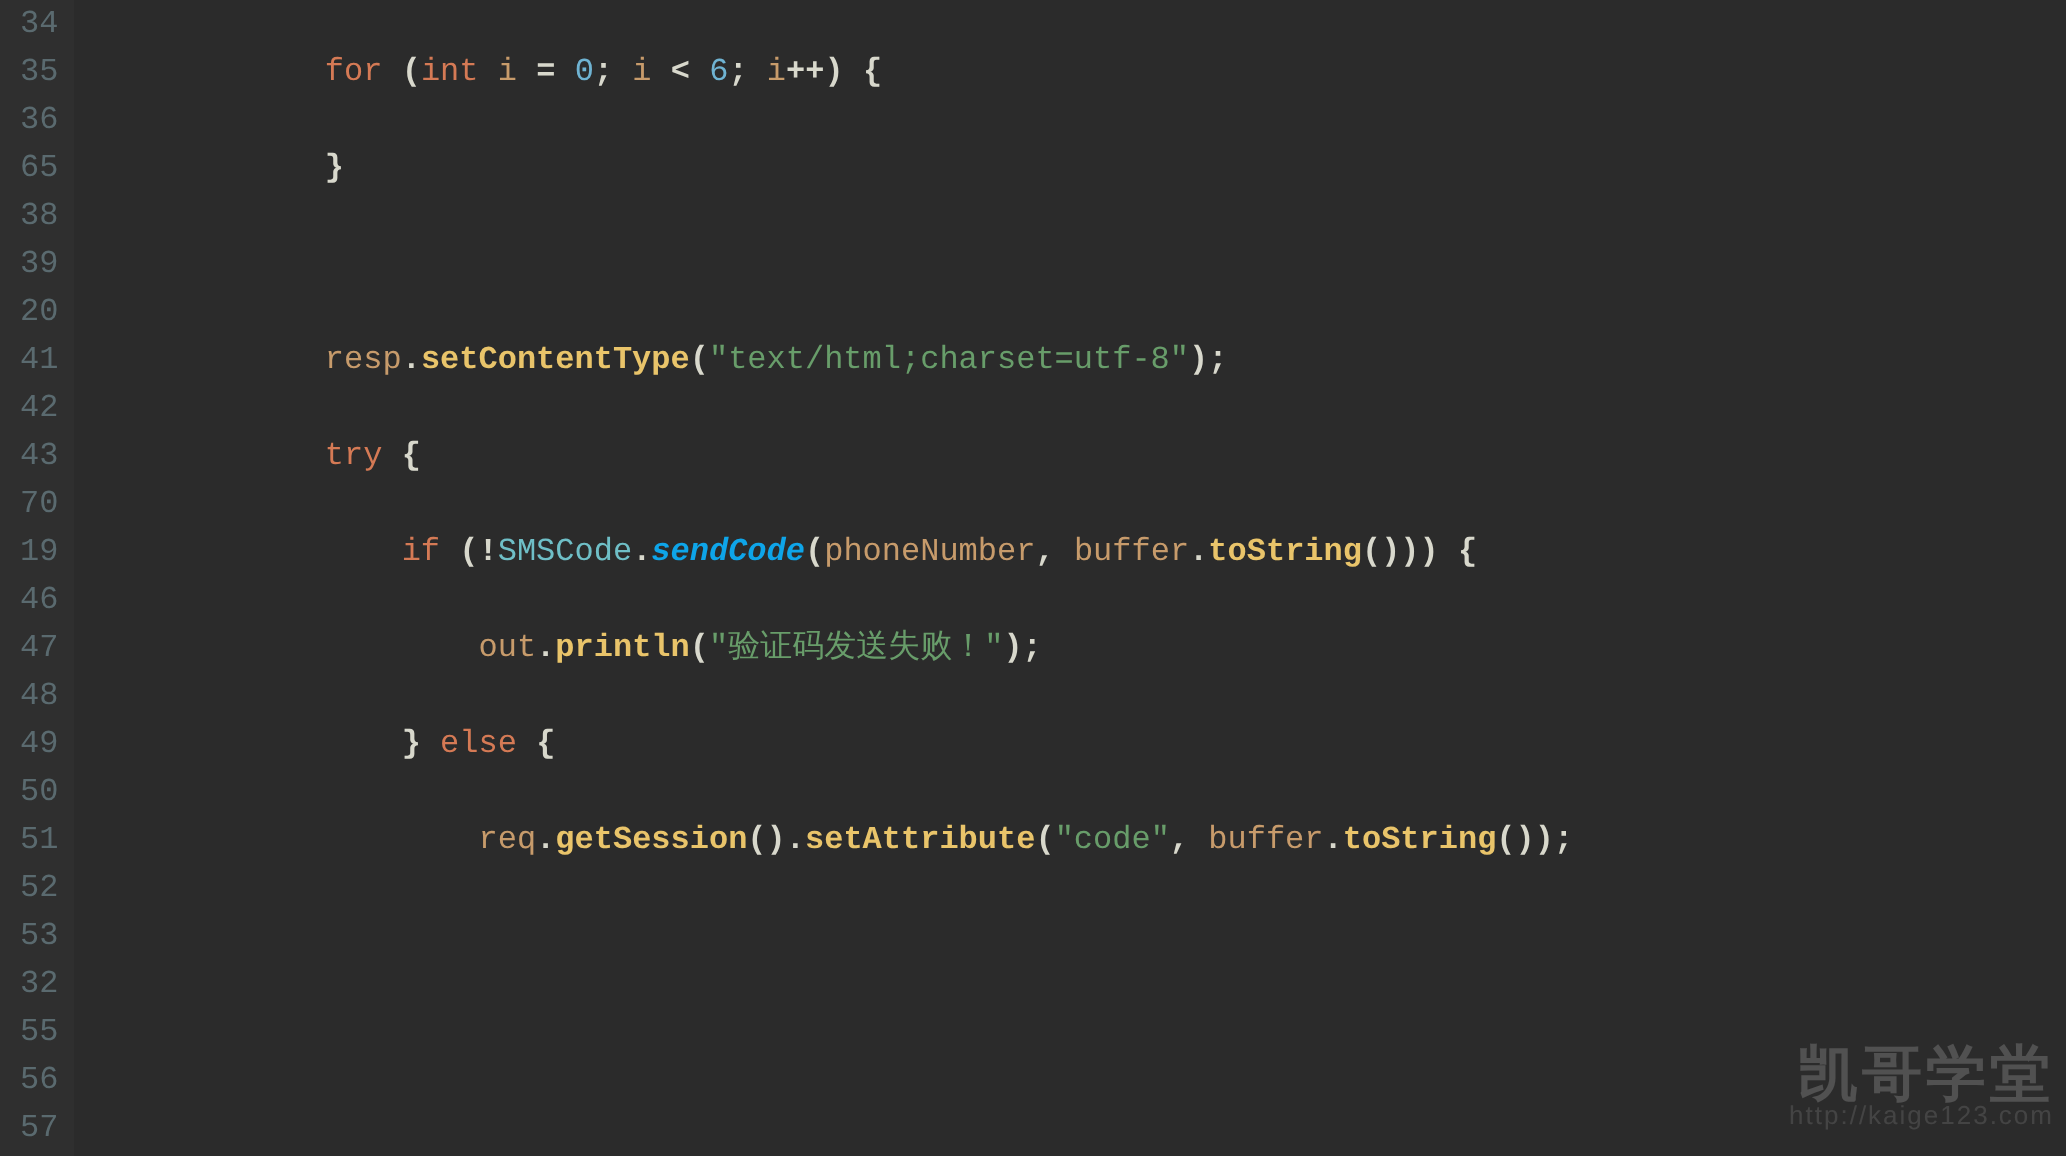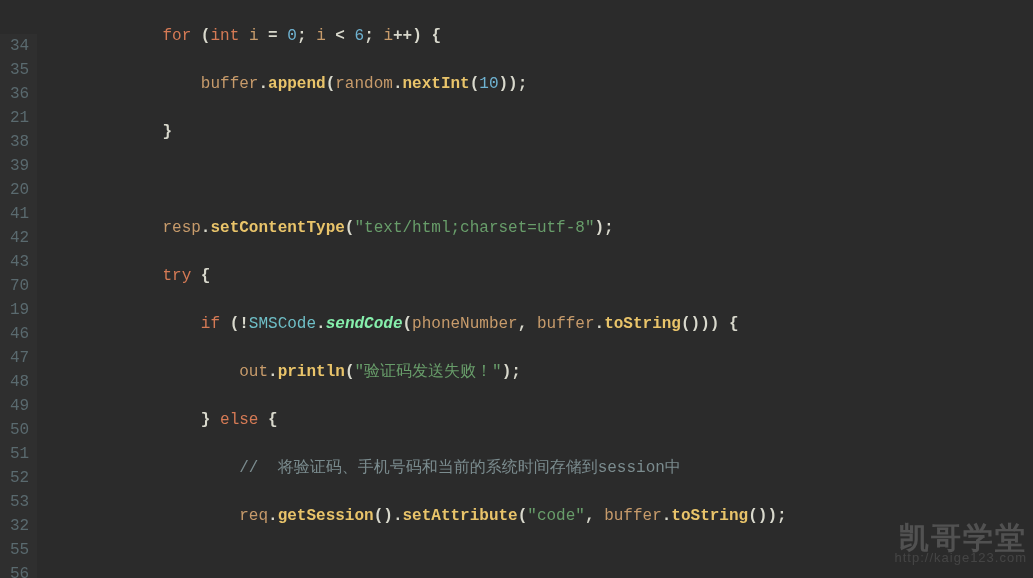--- a/index.html
+++ b/index.html
@@ -19,37 +19,36 @@
     width: 100%;
     height: 100%;
   }
   .gutter {
     background: #2f2f2f;
     color: #5a6a6f;
     text-align: right;
     padding: 0 8px 0 10px;
     user-select: none;
     flex: 0 0 auto;
-    margin-top: 34px;
   }
   .gutter .ln {
     height: 24px;
   }
   .code {
     flex: 1 1 auto;
     padding: 0 0 0 10px;
     white-space: pre;
     color: #c8c8c8;
   }
   .line { height: 24px; }
   .tok-kw     { color: #d57a55; font-weight: normal; }   
   .tok-type   { color: #6fbfc7; }                       
   .tok-ident  { color: #c79b6b; }                       
   .tok-method { color: #e9c46a; font-weight: bold; }
-  .tok-methit { color: #86efac; font-style: italic; font-weight: bold; } 
+  .tok-methit { color: #0ea5e9; font-style: italic; font-weight: bold; } 
   .tok-num    { color: #6fb3d2; }
   .tok-str    { color: #689d6a; }
   .tok-punc   { color: #d8d8cc; font-weight: bold; }
   .tok-op     { color: #d8d8cc; font-weight: bold; }
   .tok-cmt    { color: #7b8c8f; }
   .watermark-text {
     position: absolute;
     right: 6px;
     bottom: 28px;
     color: rgba(255,255,255,0.18);
@@ -72,21 +71,21 @@
   }
 </style>
 </head>
 <body>
 
 <div class="editor">
   <div class="gutter">
       <div class="ln">34</div>
       <div class="ln">35</div>
       <div class="ln">36</div>
-      <div class="ln">21</div>
+      <div class="ln">65</div>
       <div class="ln">38</div>
       <div class="ln">39</div>
       <div class="ln">20</div>
       <div class="ln">41</div>
       <div class="ln">42</div>
       <div class="ln">43</div>
       <div class="ln">70</div>
       <div class="ln">19</div>
       <div class="ln">46</div>
       <div class="ln">47</div>
@@ -96,29 +95,27 @@
       <div class="ln">51</div>
       <div class="ln">52</div>
       <div class="ln">53</div>
       <div class="ln">32</div>
       <div class="ln">55</div>
       <div class="ln">56</div>
       <div class="ln">57</div>
     </div>
   <div class="code">
 <div class="line">            <span class="tok-kw">for</span> <span class="tok-punc">(</span><span class="tok-kw">int</span> <span class="tok-ident">i</span> <span class="tok-op">=</span> <span class="tok-num">0</span><span class="tok-punc">;</span> <span class="tok-ident">i</span> <span class="tok-op">&lt;</span> <span class="tok-num">6</span><span class="tok-punc">;</span> <span class="tok-ident">i</span><span class="tok-op">++</span><span class="tok-punc">)</span> <span class="tok-punc">{</span></div>
-<div class="line">                <span class="tok-ident">buffer</span><span class="tok-punc">.</span><span class="tok-method">append</span><span class="tok-punc">(</span><span class="tok-ident">random</span><span class="tok-punc">.</span><span class="tok-method">nextInt</span><span class="tok-punc">(</span><span class="tok-num">10</span><span class="tok-punc">));</span></div>
 <div class="line">            <span class="tok-punc">}</span></div>
 <div class="line"></div>
 <div class="line">            <span class="tok-ident">resp</span><span class="tok-punc">.</span><span class="tok-method">setContentType</span><span class="tok-punc">(</span><span class="tok-str">"text/html;charset=utf-8"</span><span class="tok-punc">);</span></div>
 <div class="line">            <span class="tok-kw">try</span> <span class="tok-punc">{</span></div>
 <div class="line">                <span class="tok-kw">if</span> <span class="tok-punc">(!</span><span class="tok-type">SMSCode</span><span class="tok-punc">.</span><span class="tok-methit">sendCode</span><span class="tok-punc">(</span><span class="tok-ident">phoneNumber</span><span class="tok-punc">,</span> <span class="tok-ident">buffer</span><span class="tok-punc">.</span><span class="tok-method">toString</span><span class="tok-punc">()))</span> <span class="tok-punc">{</span></div>
 <div class="line">                    <span class="tok-ident">out</span><span class="tok-punc">.</span><span class="tok-method">println</span><span class="tok-punc">(</span><span class="tok-str">"验证码发送失败！"</span><span class="tok-punc">);</span></div>
 <div class="line">                <span class="tok-punc">}</span> <span class="tok-kw">else</span> <span class="tok-punc">{</span></div>
-<div class="line">                    <span class="tok-cmt">//  将验证码、手机号码和当前的系统时间存储到session中</span></div>
 <div class="line">                    <span class="tok-ident">req</span><span class="tok-punc">.</span><span class="tok-method">getSession</span><span class="tok-punc">().</span><span class="tok-method">setAttribute</span><span class="tok-punc">(</span><span class="tok-str">"code"</span><span class="tok-punc">,</span> <span class="tok-ident">buffer</span><span class="tok-punc">.</span><span class="tok-method">toString</span><span class="tok-punc">());</span></div>
 
 
 
 
 
 
 
 
 

